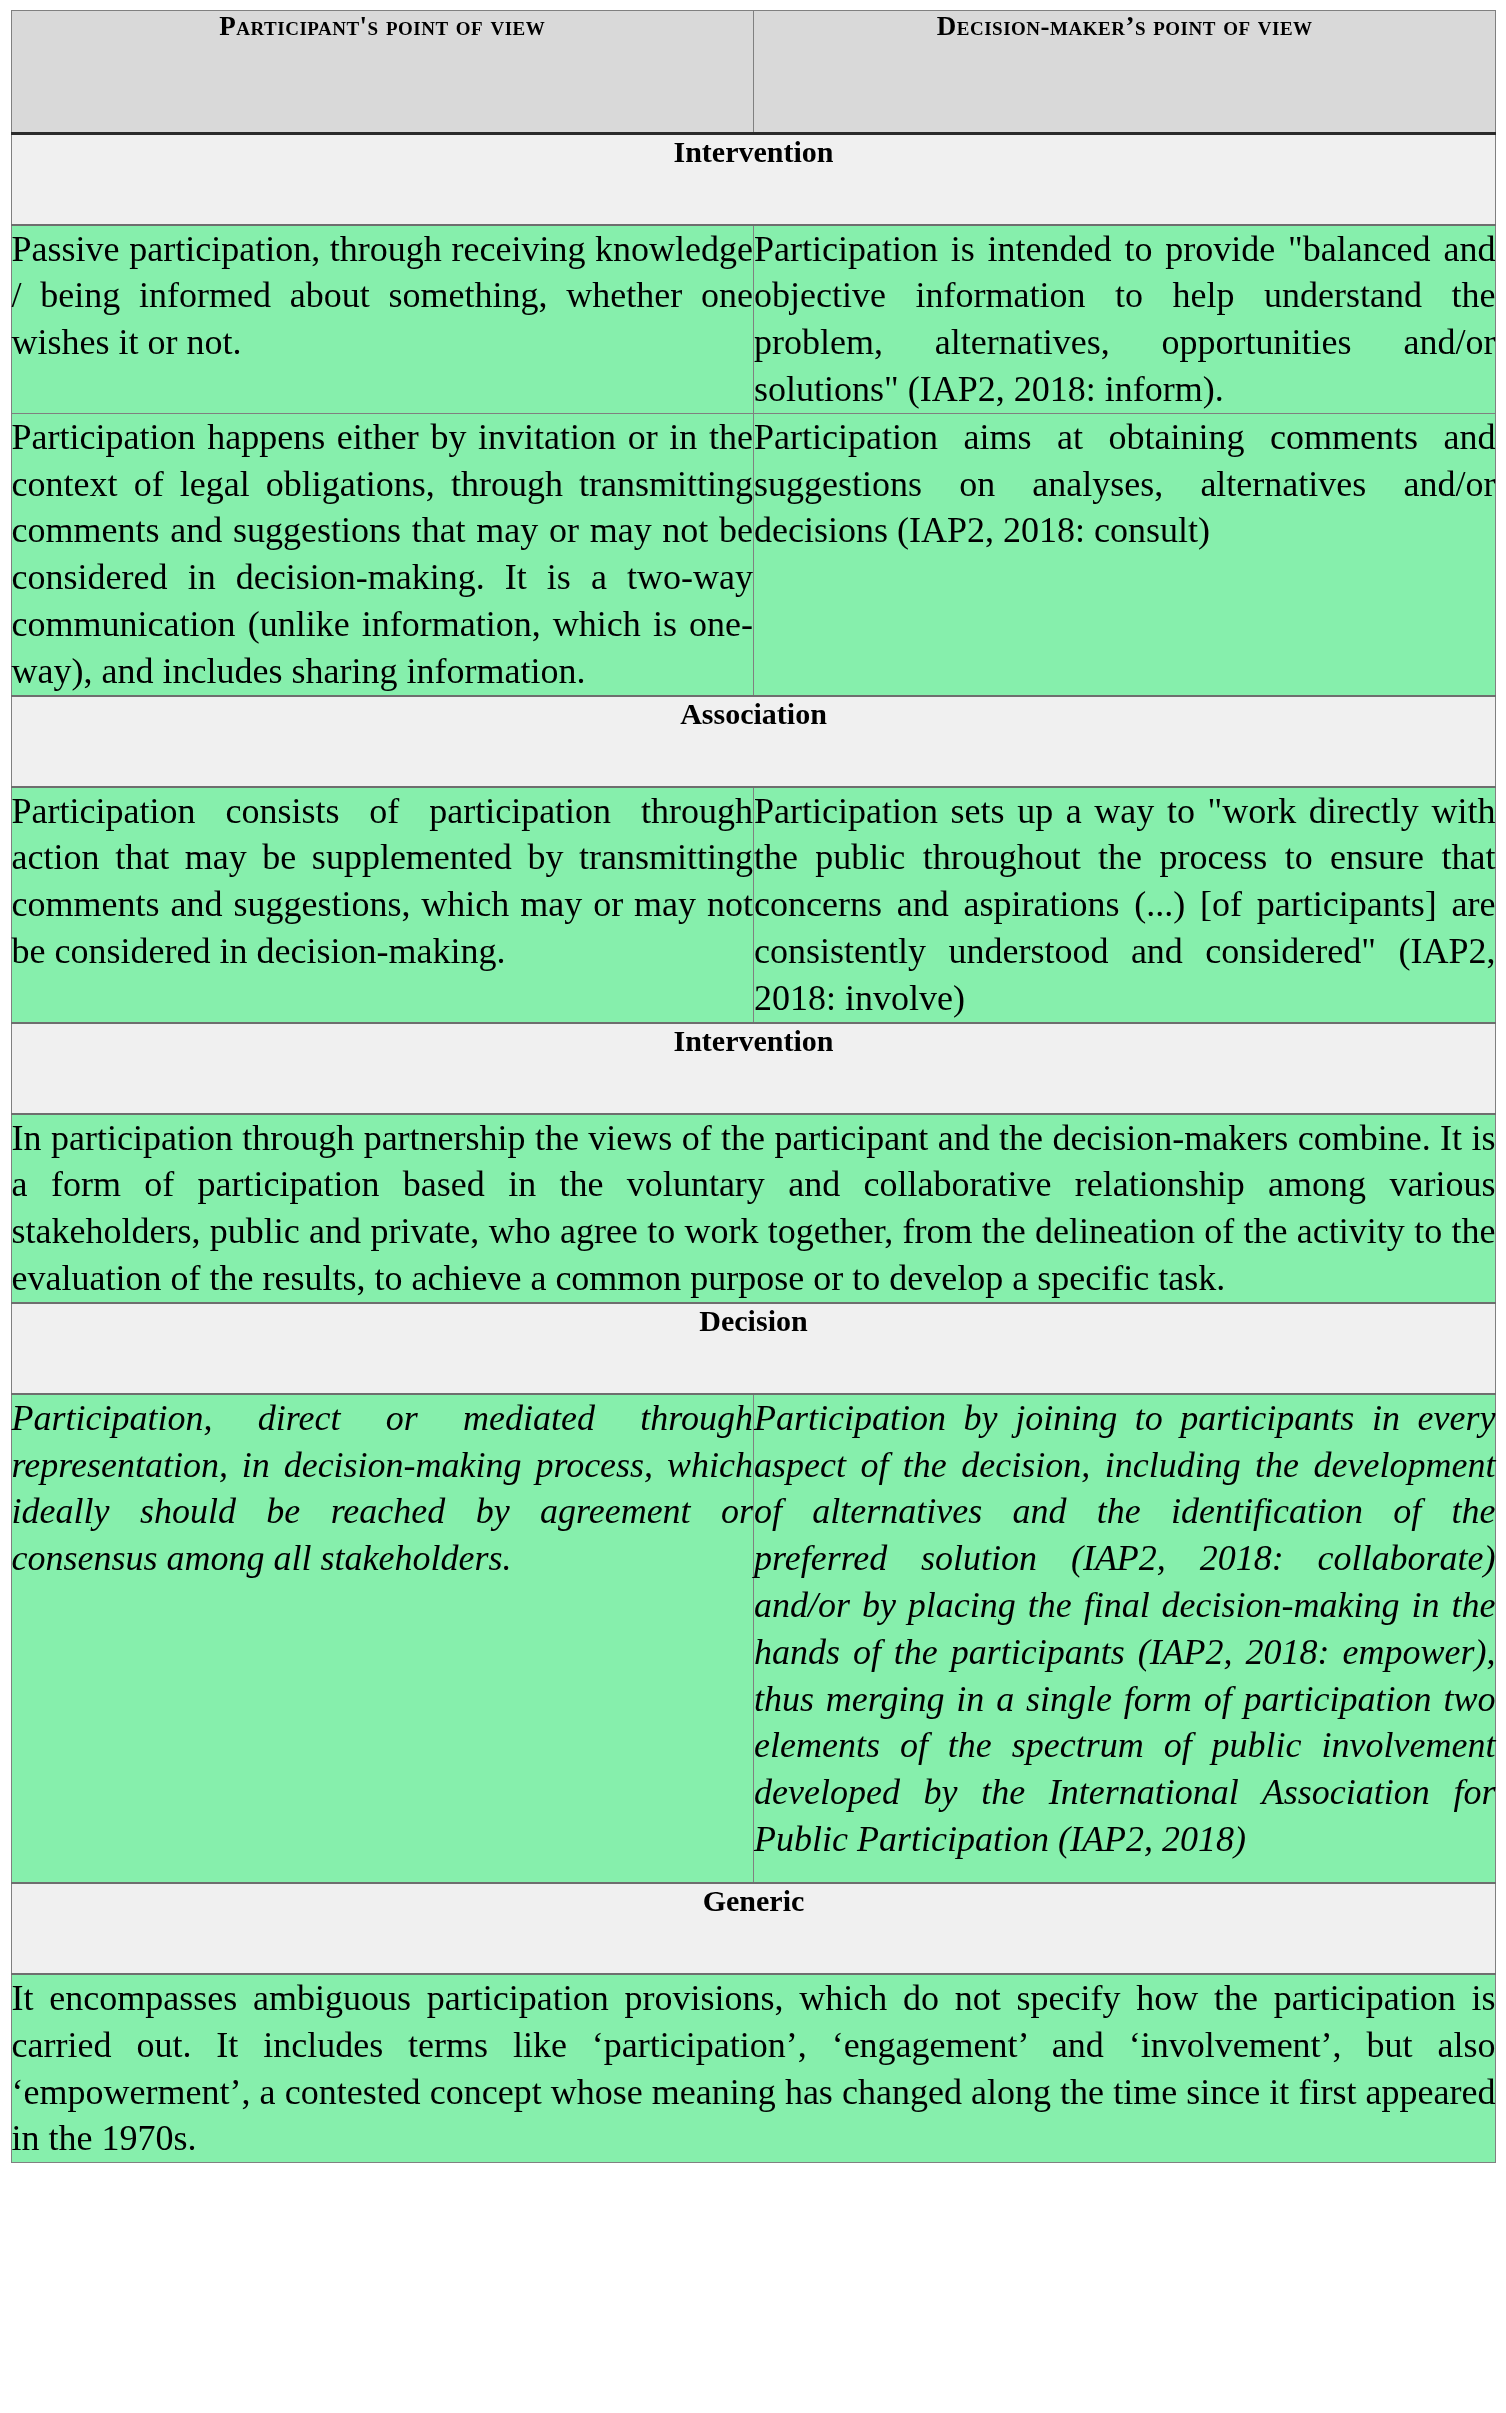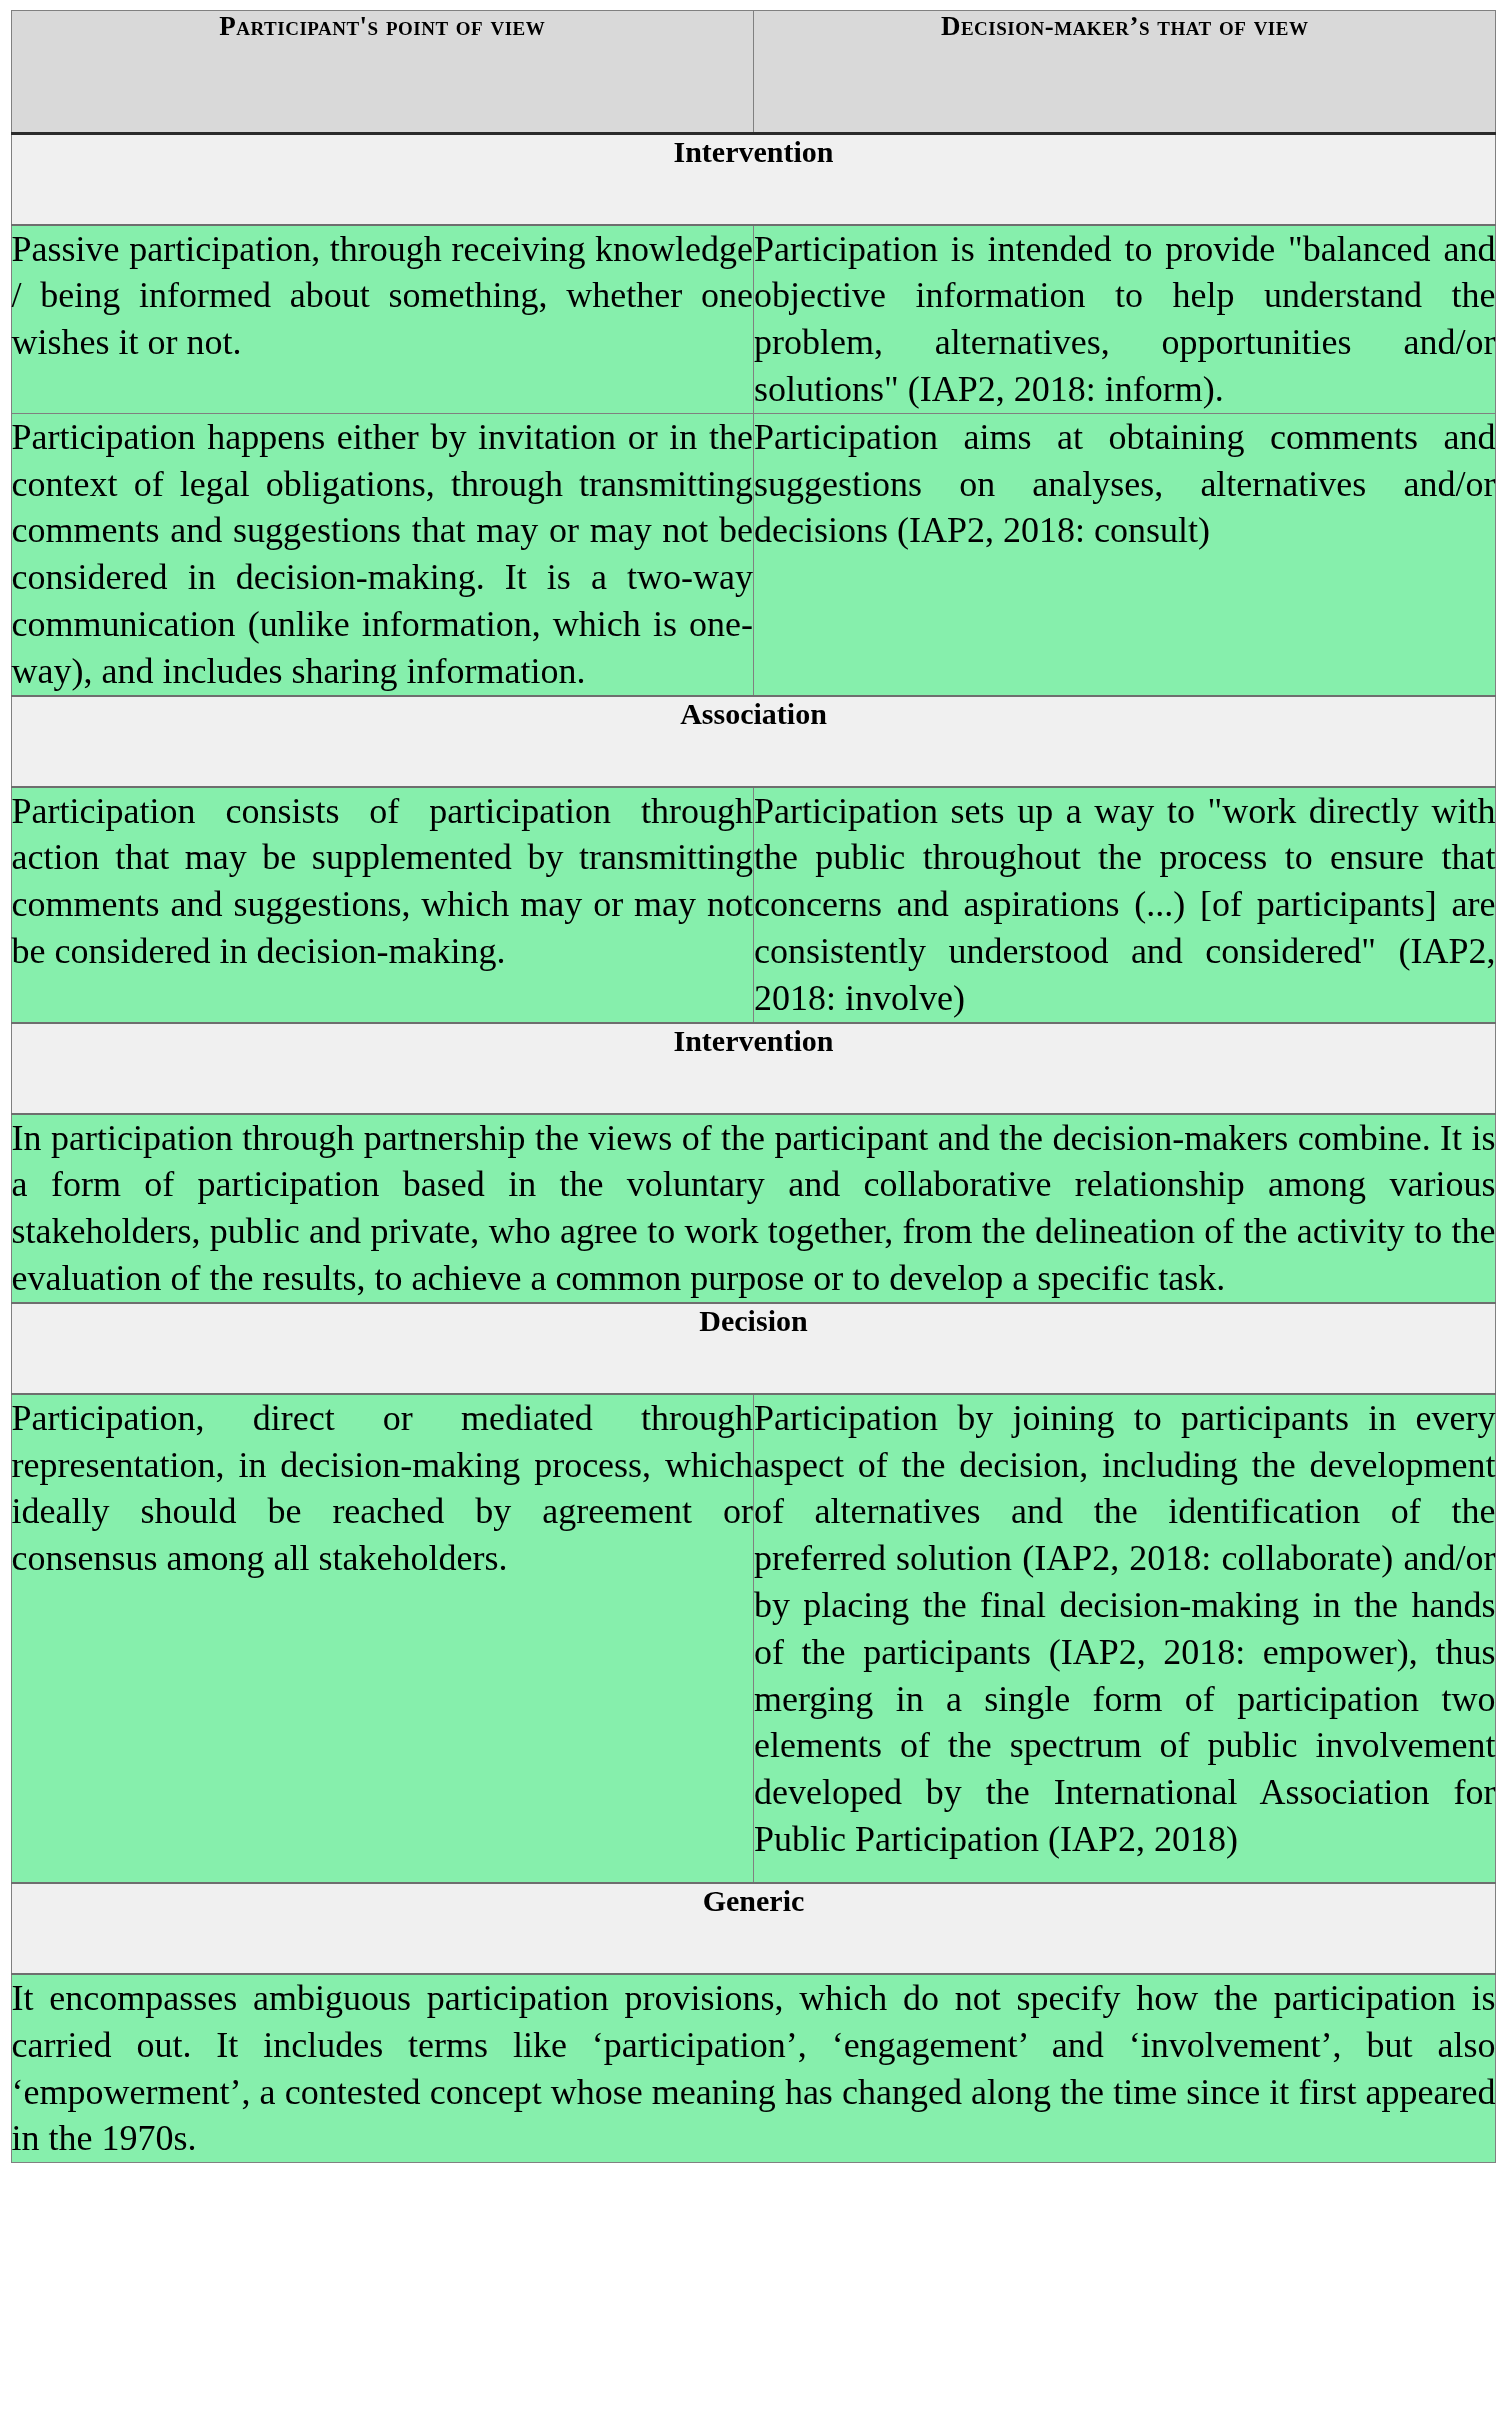--- a/index.html
+++ b/index.html
@@ -69,32 +69,33 @@
     font-size: 36px;
     line-height: 1.30;
     padding: 13.5px 12.6px 14.5px 12.6px;
     hyphens: none;
   }
   .body-cell.full-width {
     text-align: justify;
   }
   .body-cell.tall {
     padding-bottom: 19.3px;
+    font-style: italic;
   }
 </style>
 </head>
 <body>
 
 <div class="table-wrap">
   <table class="participation-table">
     <tbody>
 
       <tr>
         <th class="col-header">Participant's point of view</th>
-        <th class="col-header">Decision-maker’s that of view</th>
+        <th class="col-header">Decision-maker’s point of view</th>
       </tr>
 
       <tr>
         <td class="section-label" colspan="2">Intervention</td>
       </tr>
       <tr>
         <td class="body-cell">Passive participation, through receiving knowledge / being informed about something, whether one wishes it or not.</td>
         <td class="body-cell">Participation is intended to provide "balanced and objective information to help understand the problem, alternatives, opportunities and/or solutions" (IAP2, 2018: inform).</td>
       </tr>
 

